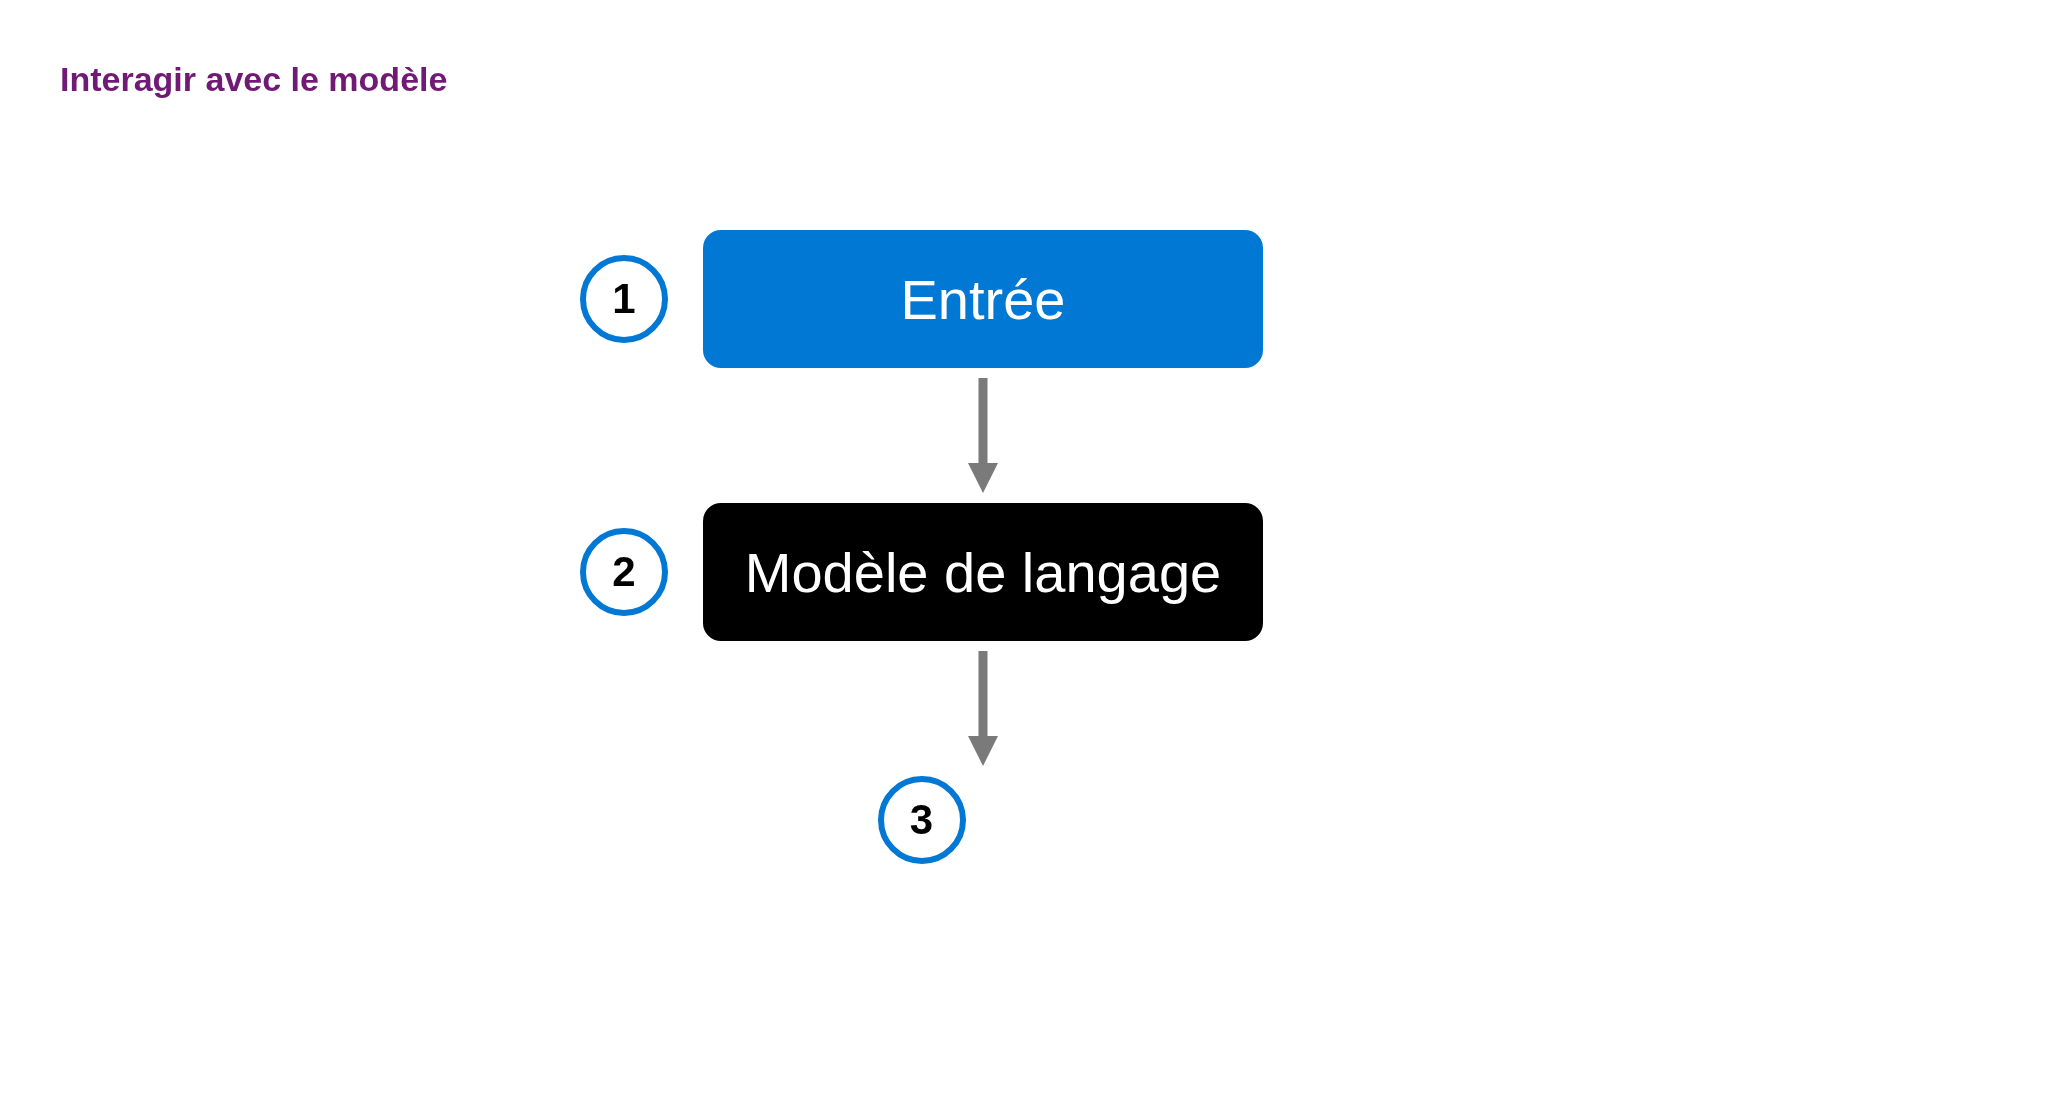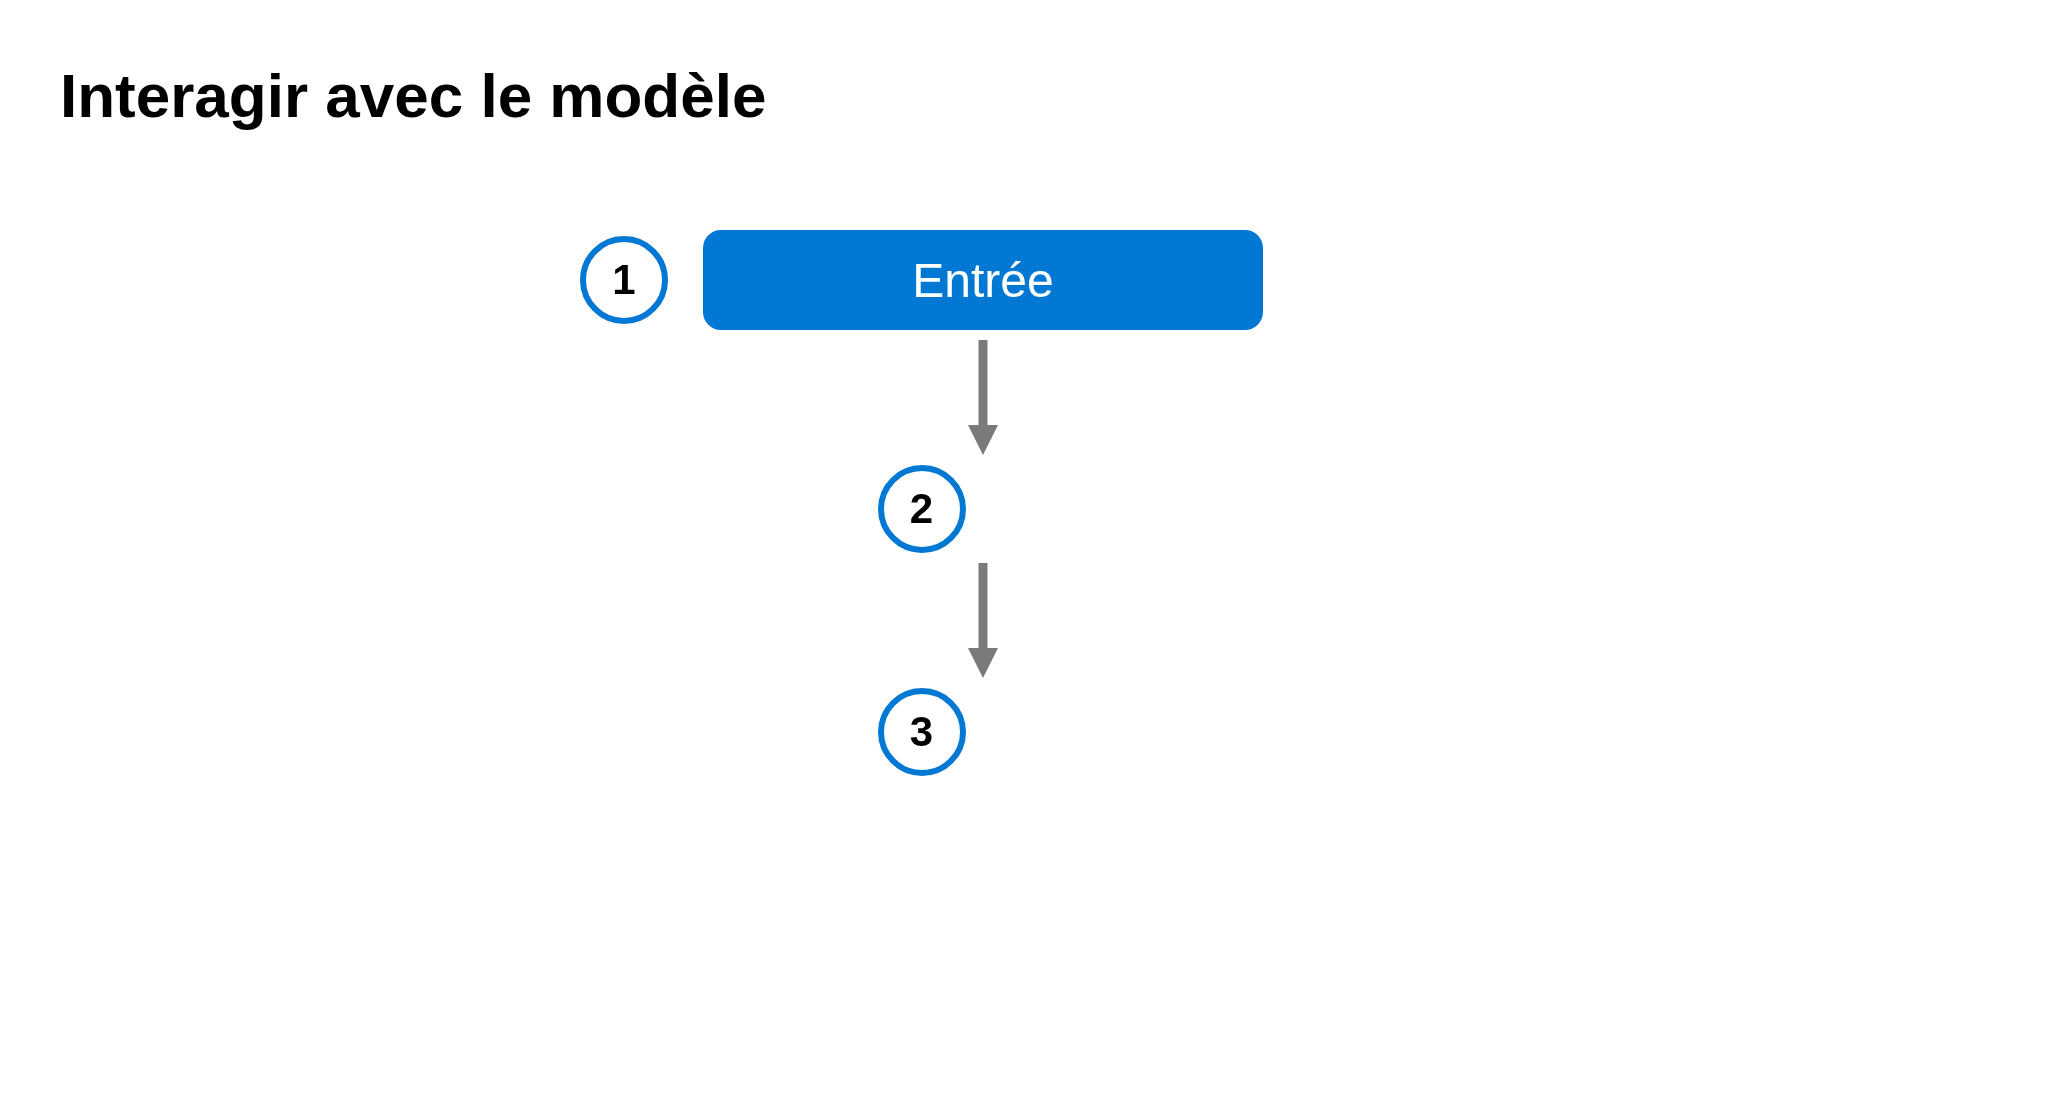--- a/index.html
+++ b/index.html
@@ -11,23 +11,23 @@
       font-family: "Segoe UI", -apple-system, BlinkMacSystemFont, sans-serif;
       background: #ffffff;
       width: 2053px;
       height: 1102px;
       position: relative;
     }
     .title {
       position: absolute;
       top: 60px;
       left: 60px;
-      font-size: 62px;
+      font-size: 34px;
       font-weight: 700;
-      color: #000000;
+      color: #701a75;
     }
     .diagram {
       position: absolute;
       top: 230px;
       left: 580px;
       display: flex;
       flex-direction: column;
       align-items: center;
       gap: 0;
     }
@@ -44,26 +44,26 @@
       background: #ffffff;
       display: flex;
       align-items: center;
       justify-content: center;
       font-size: 42px;
       font-weight: 700;
       color: #000000;
     }
     .box {
       width: 560px;
-      height: 100px;
+      height: 138px;
       border-radius: 18px;
       display: flex;
       align-items: center;
       justify-content: center;
-      font-size: 48px;
+      font-size: 56px;
       font-weight: 400;
     }
     .box-blue {
       background: #0078d4;
       color: #ffffff;
     }
     .box-black {
       background: #000000;
       color: #ffffff;
     }
@@ -103,20 +103,21 @@
     <div class="arrow-container">
       <svg class="arrow" viewBox="0 0 30 115">
         <line x1="15" y1="0" x2="15" y2="90" stroke="#7a7a7a" stroke-width="9"></line>
         <polygon points="15,115 0,85 30,85" fill="#7a7a7a"></polygon>
       </svg>
     </div>
   </div>
 
   <div class="row">
     <div class="number-circle">2</div>
+    <div class="box box-black">Modèle de langage</div>
   </div>
 
   <div class="arrow-wrapper">
     <div class="arrow-spacer"></div>
     <div class="arrow-container">
       <svg class="arrow" viewBox="0 0 30 115">
         <line x1="15" y1="0" x2="15" y2="90" stroke="#7a7a7a" stroke-width="9"></line>
         <polygon points="15,115 0,85 30,85" fill="#7a7a7a"></polygon>
       </svg>
     </div>

